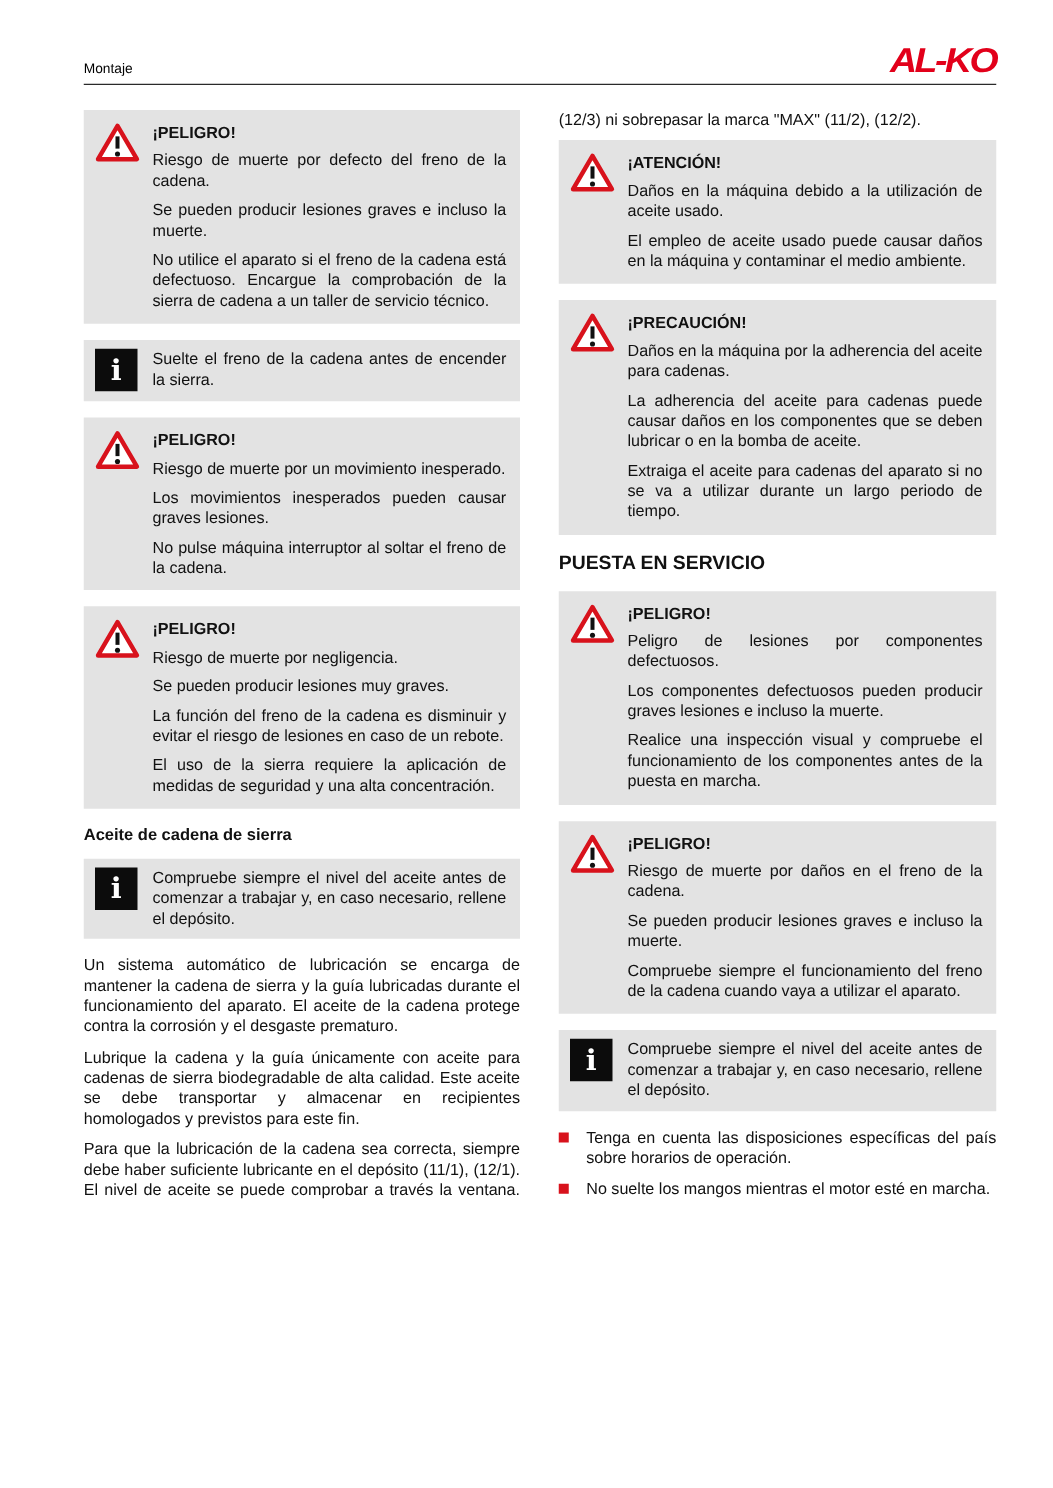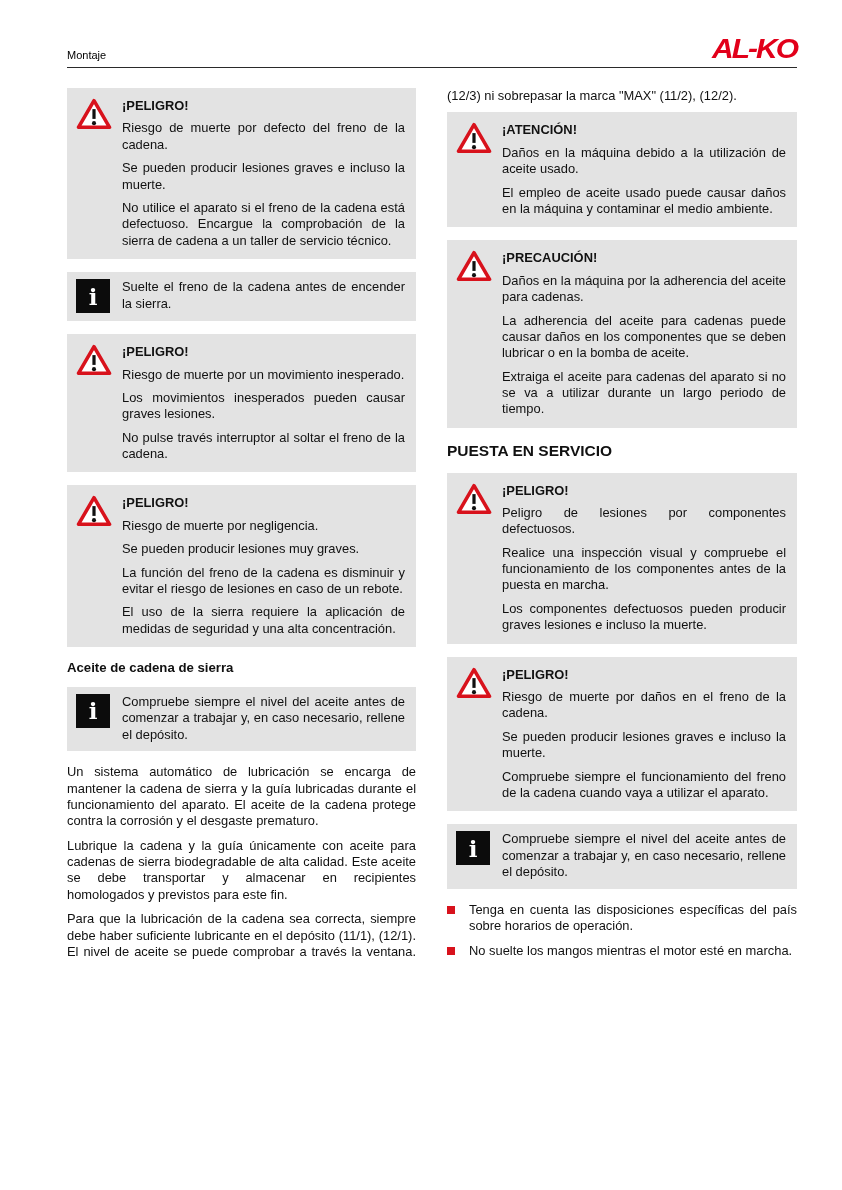--- a/index.html
+++ b/index.html
@@ -151,21 +151,21 @@
           <svg class="tri-svg" viewBox="0 0 40 36" width="36" height="32">
             <path d="M20 3 L37.5 33 L2.5 33 Z" fill="#ffffff" stroke="#d8121c" stroke-width="4" stroke-linejoin="round"></path>
             <rect x="18.2" y="12.5" width="3.6" height="11" fill="#111"></rect>
             <circle cx="20" cy="28.3" r="2.3" fill="#111"></circle>
           </svg>
         </div>
         <div class="box-content">
           <span class="box-title">¡PELIGRO!</span>
           <p>Riesgo de muerte por un movimiento inesperado.</p>
           <p>Los movimientos inesperados pueden causar graves lesiones.</p>
-          <p>No pulse través interruptor al soltar el freno de la cadena.</p>
+          <p>No pulse máquina interruptor al soltar el freno de la cadena.</p>
         </div>
       </div>
 
       <div class="box">
         <div class="icon-cell">
           <svg class="tri-svg" viewBox="0 0 40 36" width="36" height="32">
             <path d="M20 3 L37.5 33 L2.5 33 Z" fill="#ffffff" stroke="#d8121c" stroke-width="4" stroke-linejoin="round"></path>
             <rect x="18.2" y="12.5" width="3.6" height="11" fill="#111"></rect>
             <circle cx="20" cy="28.3" r="2.3" fill="#111"></circle>
           </svg>
@@ -235,22 +235,22 @@
         <div class="icon-cell">
           <svg class="tri-svg" viewBox="0 0 40 36" width="36" height="32">
             <path d="M20 3 L37.5 33 L2.5 33 Z" fill="#ffffff" stroke="#d8121c" stroke-width="4" stroke-linejoin="round"></path>
             <rect x="18.2" y="12.5" width="3.6" height="11" fill="#111"></rect>
             <circle cx="20" cy="28.3" r="2.3" fill="#111"></circle>
           </svg>
         </div>
         <div class="box-content">
           <span class="box-title">¡PELIGRO!</span>
           <p>Peligro de lesiones por componentes defectuosos.</p>
+          <p>Los componentes defectuosos pueden producir graves lesiones e incluso la muerte.</p>
           <p>Realice una inspección visual y compruebe el funcionamiento de los componentes antes de la puesta en marcha.</p>
-          <p>Los componentes defectuosos pueden producir graves lesiones e incluso la muerte.</p>
         </div>
       </div>
 
       <div class="box">
         <div class="icon-cell">
           <svg class="tri-svg" viewBox="0 0 40 36" width="36" height="32">
             <path d="M20 3 L37.5 33 L2.5 33 Z" fill="#ffffff" stroke="#d8121c" stroke-width="4" stroke-linejoin="round"></path>
             <rect x="18.2" y="12.5" width="3.6" height="11" fill="#111"></rect>
             <circle cx="20" cy="28.3" r="2.3" fill="#111"></circle>
           </svg>

